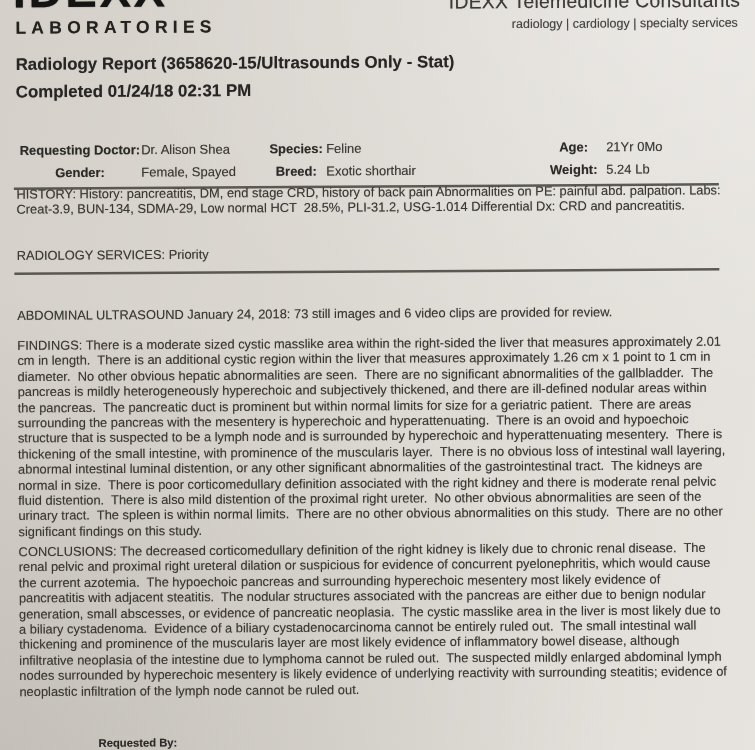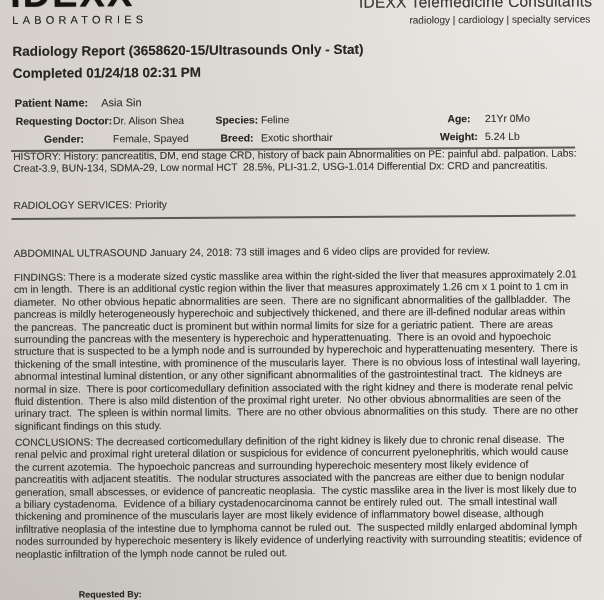--- a/index.html
+++ b/index.html
@@ -23,21 +23,21 @@
   }
   
   .logo-wrap{position:absolute;top:0;left:12px;width:230px;height:13px;overflow:hidden;}
   .logo-name{
     font-size:38px;font-weight:900;letter-spacing:2px;color:#141413;
     margin-top:-25px;line-height:38px;
     text-shadow:0 0 1px rgba(20,20,19,0.6);
   }
   .logo-sub{
     position:absolute;top:14px;left:14px;
-    font-size:11px;font-weight:400;letter-spacing:4.2px;color:#23221f;
+    font-size:14px;font-weight:700;letter-spacing:4.2px;color:#23221f;
   }
   .org-name{
     position:absolute;top:-4px;right:10px;
     font-size:15.5px;font-weight:500;color:#3d3b38;letter-spacing:0.2px;
   }
   .org-services{
     position:absolute;top:17px;right:12px;
     font-size:10px;color:#45433f;
   }
   
@@ -83,24 +83,20 @@
     <div class="logo-wrap">
       <div class="logo-name">IDEXX</div>
     </div>
     <div class="logo-sub">LABORATORIES</div>
     <div class="org-name">IDEXX Telemedicine Consultants</div>
     <div class="org-services">radiology | cardiology | specialty services</div>
 
     <div class="report-title">Radiology Report (3658620-15/Ultrasounds Only - Stat)</div>
     <div class="report-completed">Completed 01/24/18 02:31 PM</div>
 
-    <div class="pname-row">
-      <span class="lbl">Patient Name:</span>
-      <span class="val">Asia Sin</span>
-    </div>
 
     <div class="prow prow-1">
       <span class="lbl c1">Requesting Doctor:</span>
       <span class="c2">Dr. Alison Shea</span>
       <span class="lbl c3">Species:</span>
       <span class="c4">Feline</span>
       <span class="lbl c5">Age:</span>
       <span class="c6">21Yr 0Mo</span>
     </div>
 

